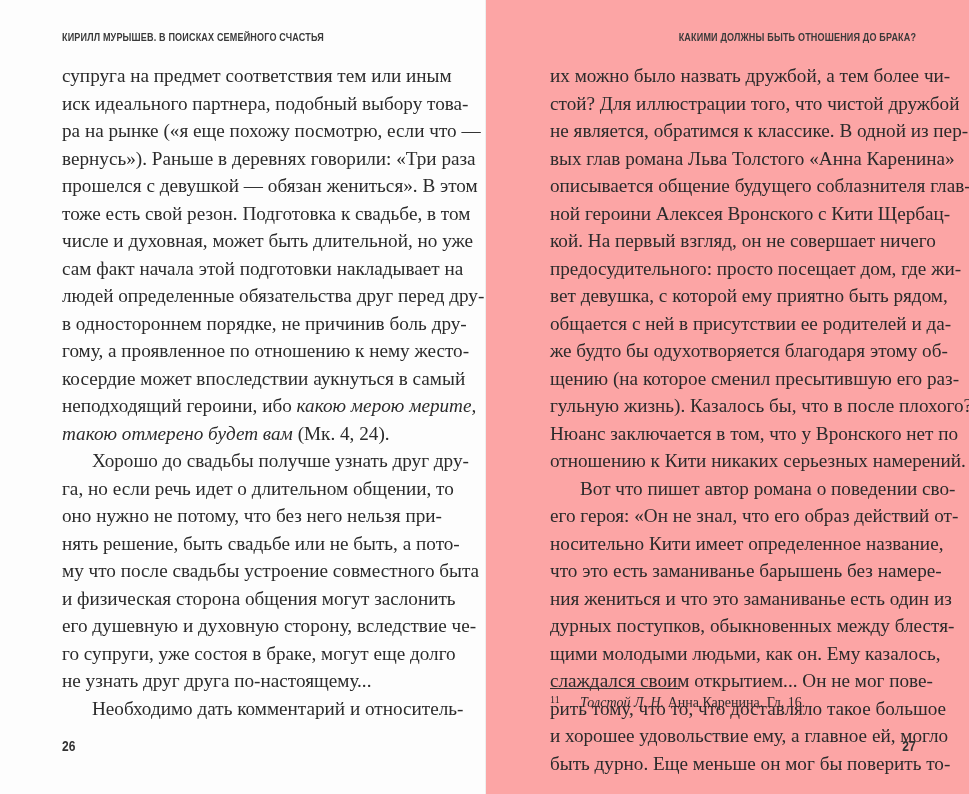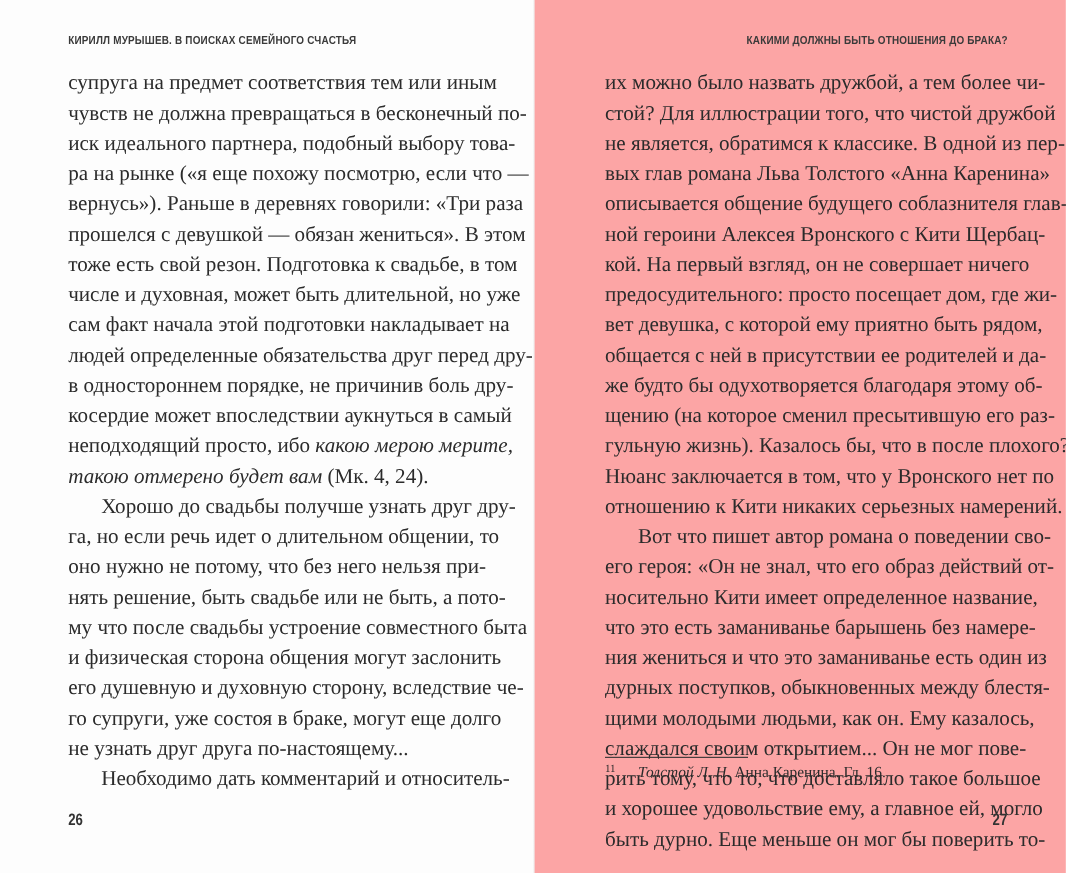--- a/index.html
+++ b/index.html
@@ -64,32 +64,32 @@
 </style>
 </head>
 <body>
 
 <div class="spread">
 
   <div class="page left">
     <div class="running-head">КИРИЛЛ МУРЫШЕВ. В ПОИСКАХ СЕМЕЙНОГО СЧАСТЬЯ</div>
     <div class="body-text">
       <span class="line">супруга на предмет соответствия тем или иным</span>
-      <span class="line">чувств не должна превращаться в бесконечный по-</span>
       <span class="line">иск идеального партнера, подобный выбору това-</span>
       <span class="line">ра на рынке («я еще похожу посмотрю, если что —</span>
       <span class="line">вернусь»). Раньше в деревнях говорили: «Три раза</span>
       <span class="line">прошелся с девушкой — обязан жениться». В этом</span>
       <span class="line">тоже есть свой резон. Подготовка к свадьбе, в том</span>
       <span class="line">числе и духовная, может быть длительной, но уже</span>
       <span class="line">сам факт начала этой подготовки накладывает на</span>
       <span class="line">людей определенные обязательства друг перед дру-</span>
       <span class="line">в одностороннем порядке, не причинив боль дру-</span>
+      <span class="line">гому, а проявленное по отношению к нему жесто-</span>
       <span class="line">косердие может впоследствии аукнуться в самый</span>
-      <span class="line"><span>неподходящий просто, ибо </span><span class="it">какою мерою мерите,</span></span>
+      <span class="line"><span>неподходящий героини, ибо </span><span class="it">какою мерою мерите,</span></span>
       <span class="line last"><span class="it">такою отмерено будет вам</span><span> (Мк. 4, 24).</span></span>
       <span class="line indent">Хорошо до свадьбы получше узнать друг дру-</span>
       <span class="line">га, но если речь идет о длительном общении, то</span>
       <span class="line">оно нужно не потому, что без него нельзя при-</span>
       <span class="line">нять решение, быть свадьбе или не быть, а пото-</span>
       <span class="line">му что после свадьбы устроение совместного быта</span>
       <span class="line">и физическая сторона общения могут заслонить</span>
       <span class="line">его душевную и духовную сторону, вследствие че-</span>
       <span class="line">го супруги, уже состоя в браке, могут еще долго</span>
       <span class="line last">не узнать друг друга по-настоящему...</span>

